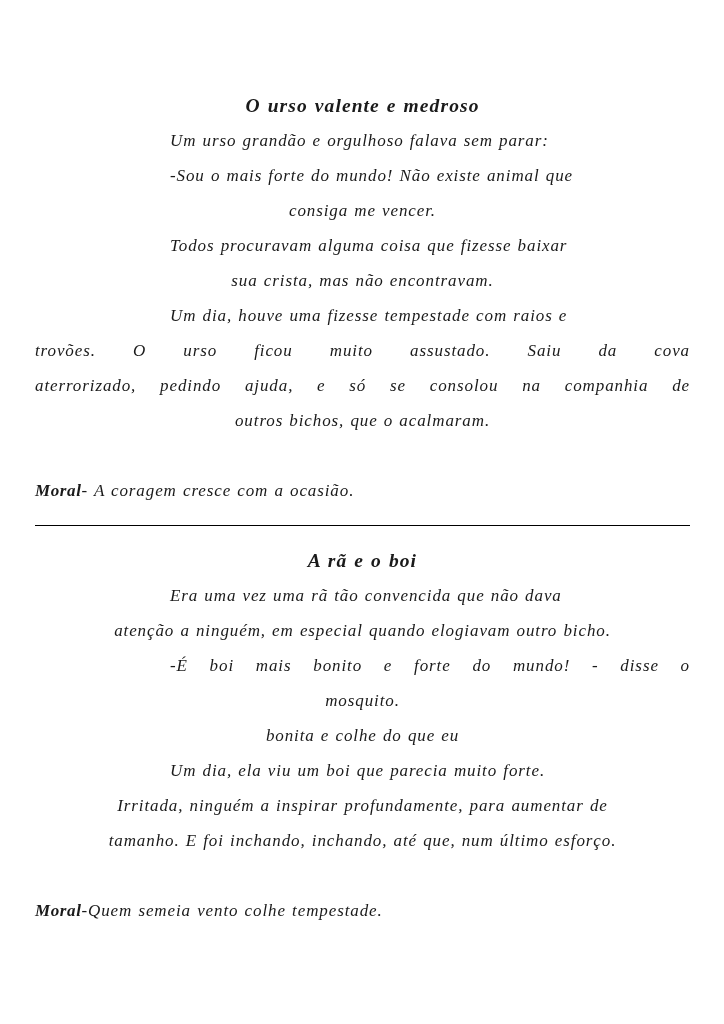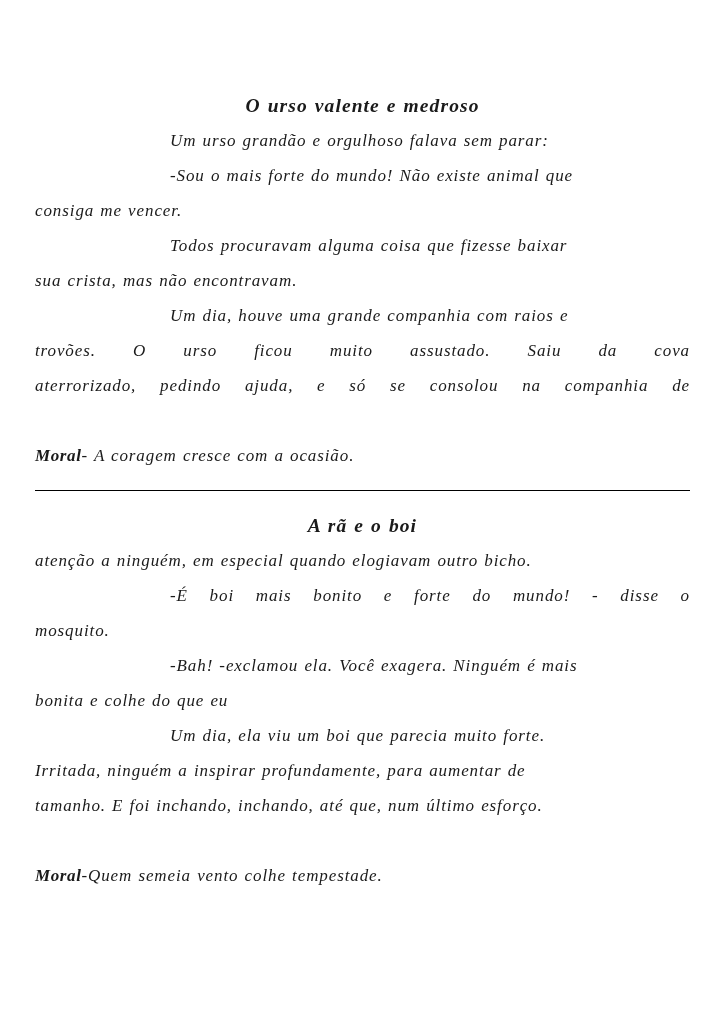--- a/index.html
+++ b/index.html
@@ -100,21 +100,21 @@
     text-indent: 0;
   }
   .jline-indent {
     display: block;
     text-align: justify;
     text-align-last: justify;
     text-indent: 135px;
   }
   .eline {
     display: block;
-    text-align: left;
+    text-align: center;
     text-indent: 0;
   }
   .eline-indent {
     display: block;
     text-align: left;
     text-indent: 135px;
   }
 </style>
 </head>
 <body>
@@ -125,45 +125,46 @@
     <section class="story">
 
       <h1 class="story-title story-title-1 script">O urso valente e medroso</h1>
 
       <div class="script">
         <span class="eline-indent">Um urso grandão e orgulhoso falava sem parar:</span>
         <span class="eline-indent">-Sou o mais forte do mundo! Não existe animal que</span>
         <span class="eline">consiga me vencer.</span>
         <span class="eline-indent">Todos procuravam alguma coisa que fizesse baixar</span>
         <span class="eline">sua crista, mas não encontravam.</span>
-        <span class="eline-indent">Um dia, houve uma grande companhia com raios e</span>
+        <span class="eline-indent">Um dia, houve uma fizesse tempestade com raios e</span>
         <span class="jline">trovões. O urso ficou muito assustado. Saiu da cova</span>
         <span class="jline">aterrorizado, pedindo ajuda, e só se consolou na companhia de</span>
+        <span class="eline">outros bichos, que o acalmaram.</span>
       </div>
 
       <div class="spacer-sm"></div>
 
       <p class="moral script">
         <span class="moral-label">Moral</span><span>- </span><span>A coragem cresce com a ocasião.</span>
       </p>
     </section>
 
     <div class="divider-wrap">
       <hr class="divider">
     </div>
 
     <section class="story">
 
       <h1 class="story-title story-title-2 script">A rã e o boi</h1>
 
       <div class="script">
+        <span class="eline-indent">Era uma vez uma rã tão convencida que não dava</span>
         <span class="eline">atenção a ninguém, em especial quando elogiavam outro bicho.</span>
         <span class="jline-indent">-É boi mais bonito e forte do mundo! - disse o</span>
         <span class="eline">mosquito.</span>
-        <span class="eline-indent">-Bah! -exclamou ela. Você exagera. Ninguém é mais</span>
         <span class="eline">bonita e colhe do que eu</span>
         <span class="eline-indent">Um dia, ela viu um boi que parecia muito forte.</span>
         <span class="eline">Irritada, ninguém a inspirar profundamente, para aumentar de</span>
         <span class="eline">tamanho. E foi inchando, inchando, até que, num último esforço.</span>
       </div>
 
       <div class="spacer-sm"></div>
 
       <p class="moral script">
         <span class="moral-label">Moral</span><span>-</span><span>Quem semeia vento colhe tempestade.</span>

